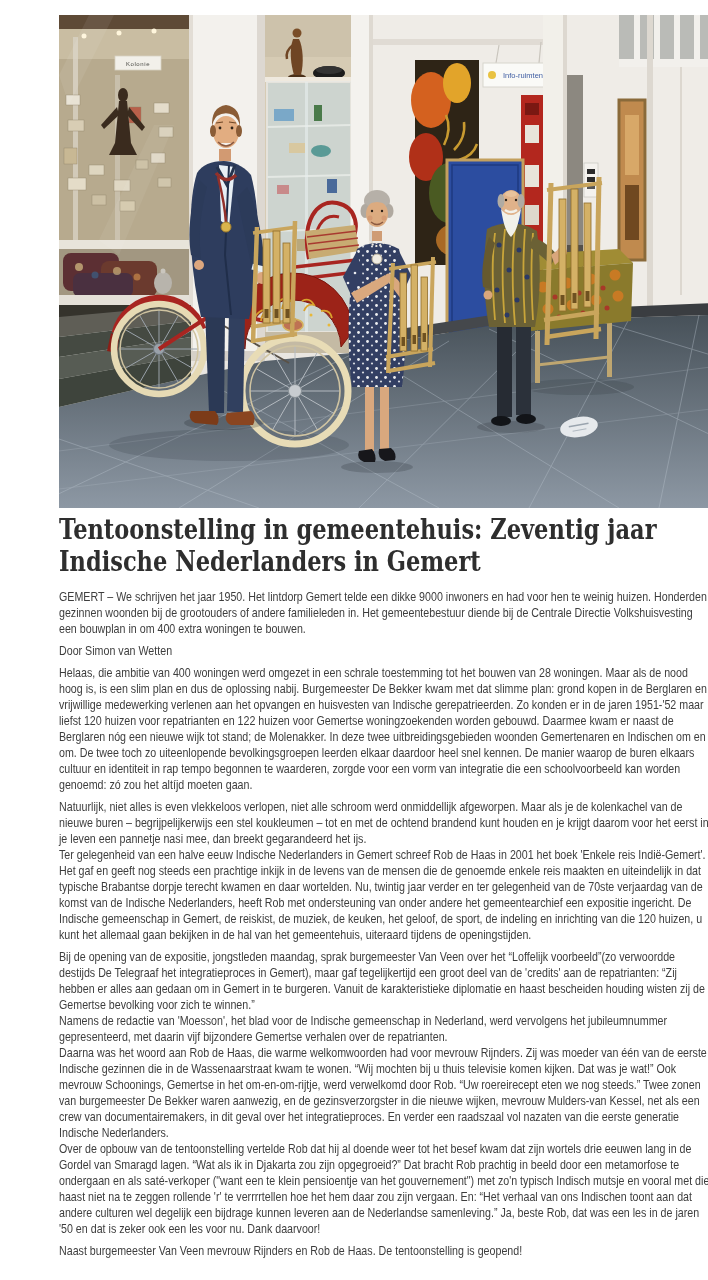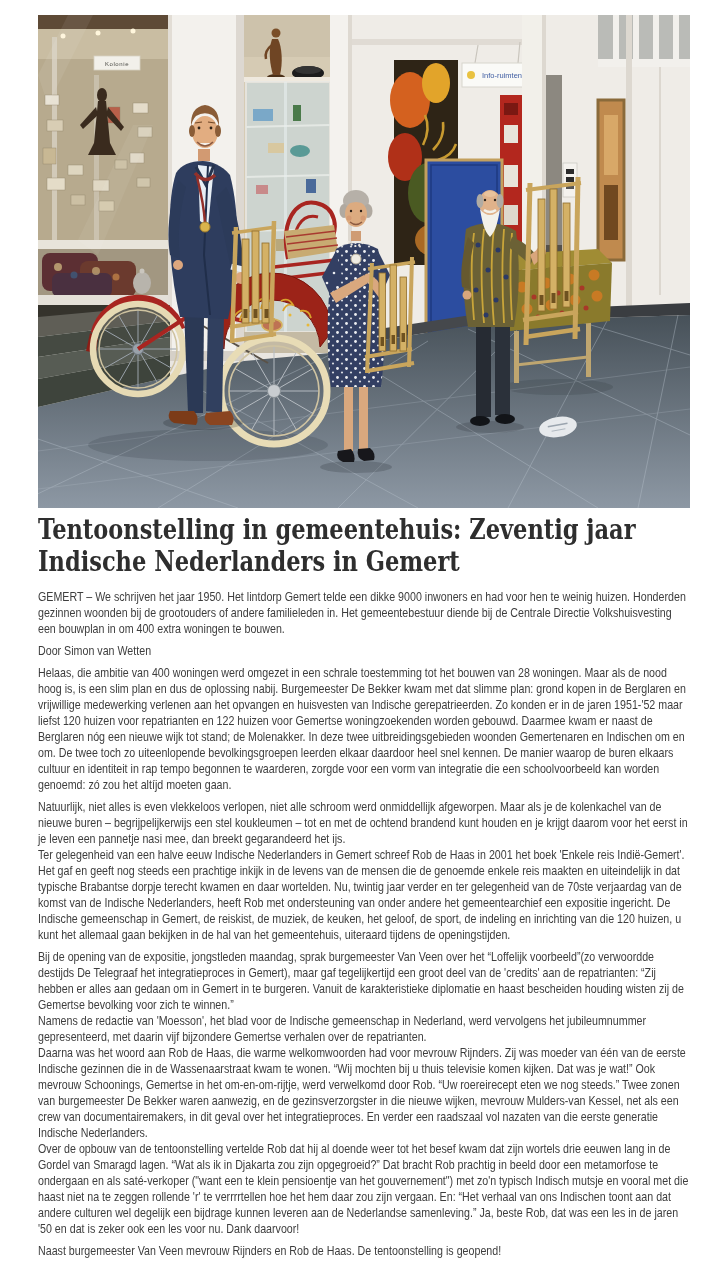--- a/index.html
+++ b/index.html
@@ -1,18 +1,18 @@
 <!DOCTYPE html>
 <html><head>
 <meta charset="utf-8">
 <style>
   html, body { margin:0; padding:0; background:#ffffff; }
   body { width:708px; height:1280px; overflow:hidden; position:relative;
          font-family:"Liberation Sans", sans-serif; }
-  .page { padding:15px 18px 0 38px; }
+  .page { padding:15px 18px 0 38px;margin-left:21px; }
   figure { margin:0 0 2px 0; width:652px; height:493px; }
   figure svg { display:block; }
   .text-col { width:782px; transform:scaleX(0.834); transform-origin:0 0; }
   h1 { font-family:"DejaVu Serif", serif; font-weight:700; font-size:27px;
        line-height:32px; color:#2e2e2e; margin:6px 0 11px 0; white-space:pre-line; }
   p { font-size:12.8px; line-height:16px; color:#3d3d3d; margin:0 0 6px 0;
       white-space:pre-line; }
   .closing { margin-bottom:0; }
 </style>
 </head>

